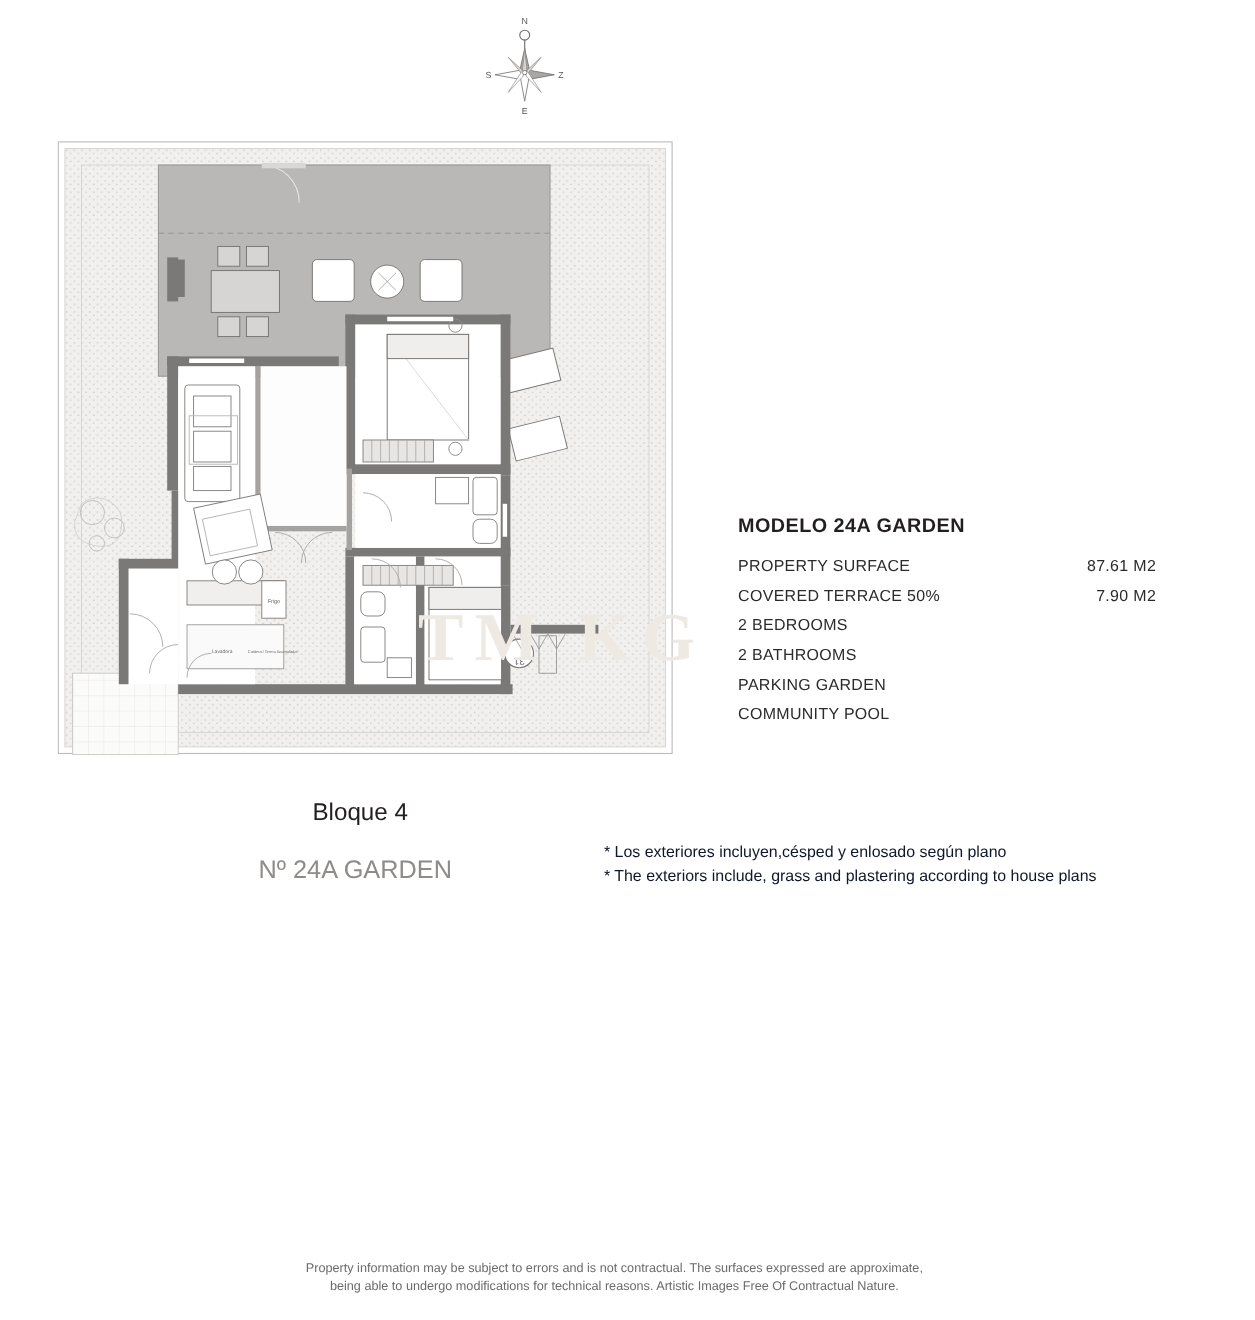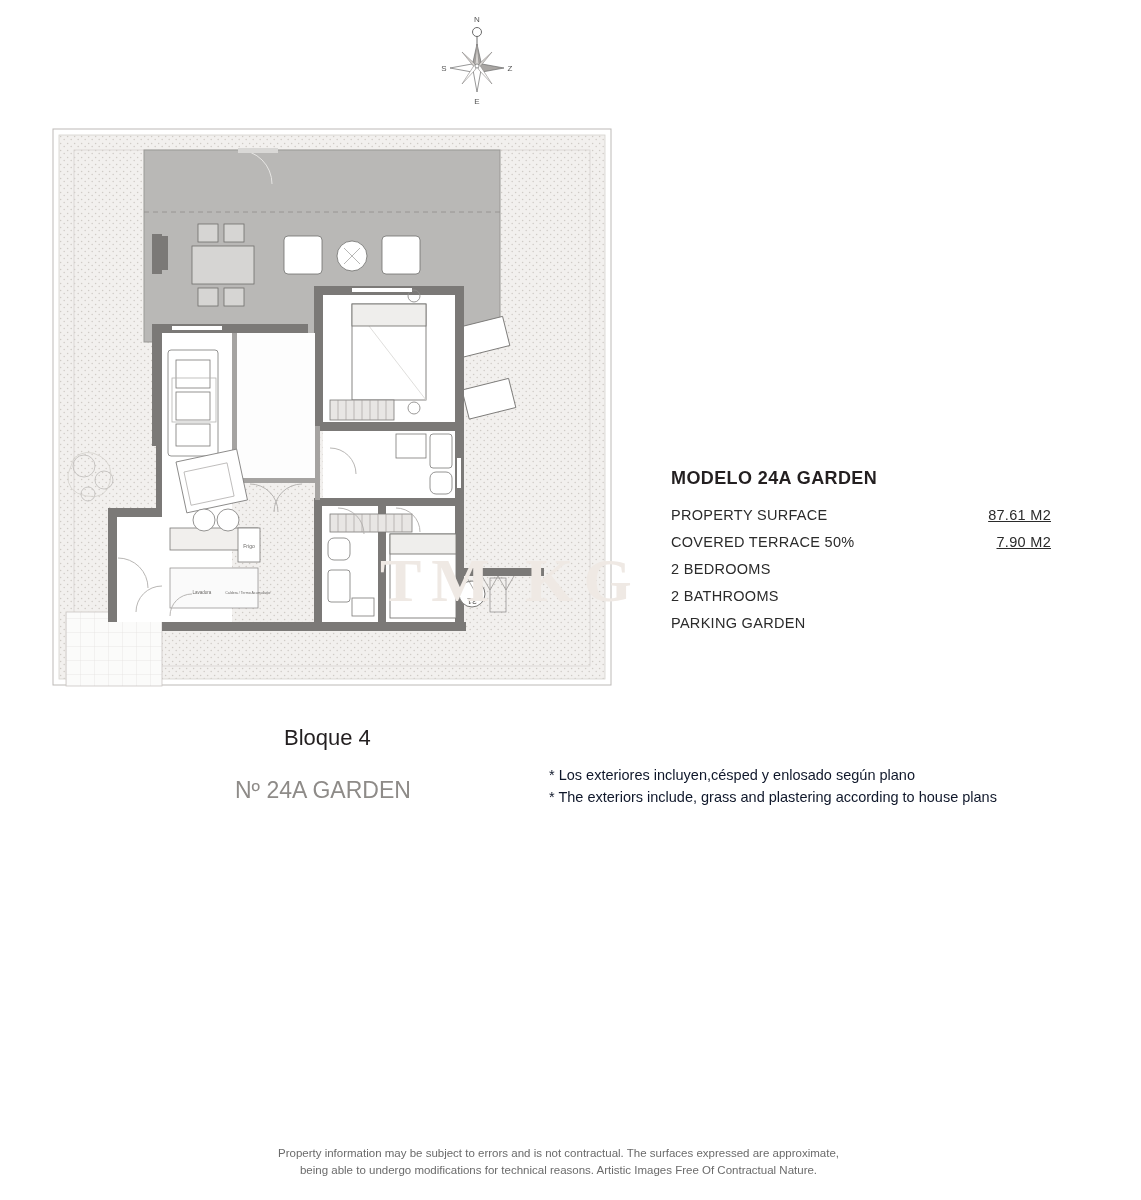--- a/index.html
+++ b/index.html
@@ -86,21 +86,21 @@
     display: flex;
     justify-content: space-between;
     align-items: baseline;
     font-size: 14.5px;
     letter-spacing: 0.3px;
     margin-bottom: 11px;
     color: #2b2b2b;
     gap: 32px;
   }
   .spec-row .label { white-space: nowrap; }
-  .spec-row .value { white-space: nowrap; padding-right: 20px; text-decoration: underline; }
+  .spec-row .value { white-space: nowrap; padding-right: 20px; }
 
   
   .notes {
     position: absolute;
     left: 549px;
     top: 764px;
     font-size: 14.5px;
     line-height: 1.55;
     color: #0f172a;
   }
@@ -373,20 +373,24 @@
     <span class="value"></span>
   </div>
   <div class="spec-row">
     <span class="label">2 BATHROOMS</span>
     <span class="value"></span>
   </div>
   <div class="spec-row">
     <span class="label">PARKING GARDEN</span>
     <span class="value"></span>
   </div>
+  <div class="spec-row">
+    <span class="label">COMMUNITY POOL</span>
+    <span class="value"></span>
+  </div>
 </div>
 
 <div class="notes">
   <div>* Los exteriores incluyen,césped y enlosado según plano</div>
   <div>* The exteriors include, grass and plastering according to house plans</div>
 </div>
 
 <div class="disclaimer">
   <div>Property information may be subject to errors and is not contractual. The surfaces expressed are approximate,</div>
   <div>being able to undergo modifications for technical reasons. Artistic Images Free Of Contractual Nature.</div>

